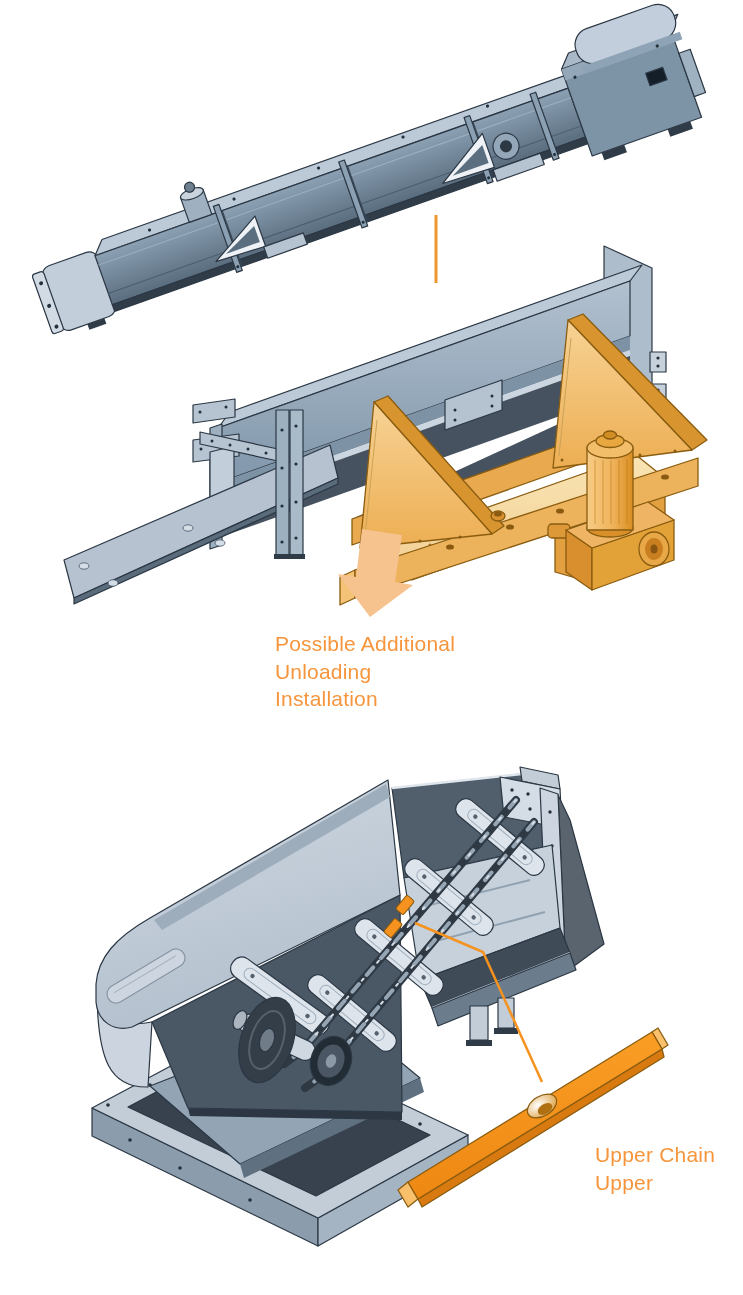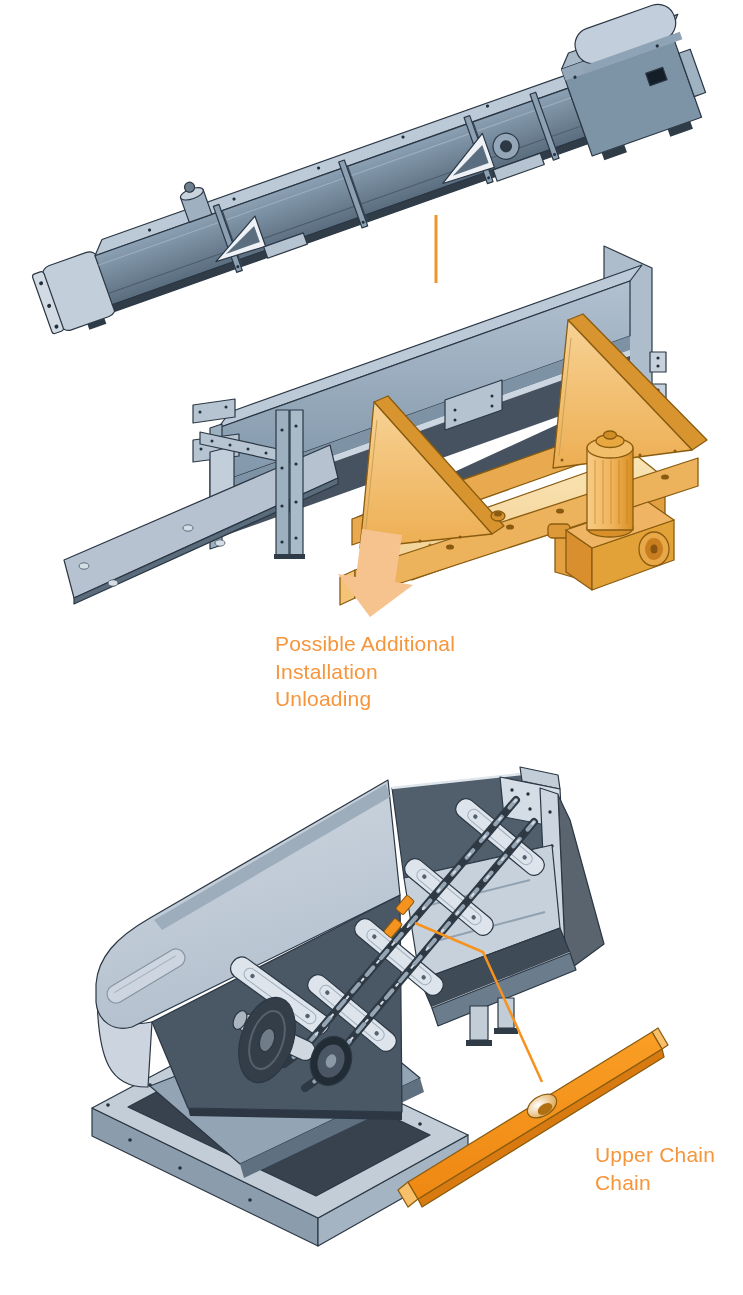--- a/index.html
+++ b/index.html
@@ -401,22 +401,22 @@
       <ellipse cx="542" cy="1106" rx="16" ry="10" transform="rotate(-31.5 542 1106)" fill="url(#rHole)" stroke="#8a5c10" stroke-width="1.2"></ellipse>
       <ellipse cx="545" cy="1109" rx="8" ry="5" transform="rotate(-31.5 545 1109)" fill="#B06F10"></ellipse>
     </g>
 
     <polyline points="415,923 483,952 542,1082" fill="none" stroke="#F6921E" stroke-width="2.5"></polyline>
   </g>
 </svg>
 
 <div class="callout" style="left:275px;top:630px;">
   <div>Possible Additional</div>
+  <div>Unloading</div>
   <div>Installation</div>
-  <div>Unloading</div>
 </div>
 
 <div class="callout" style="left:595px;top:1141px;">
   <div>Upper Chain</div>
-  <div>Chain</div>
+  <div>Upper</div>
 </div>
 
 </div>
 
 </body></html>

